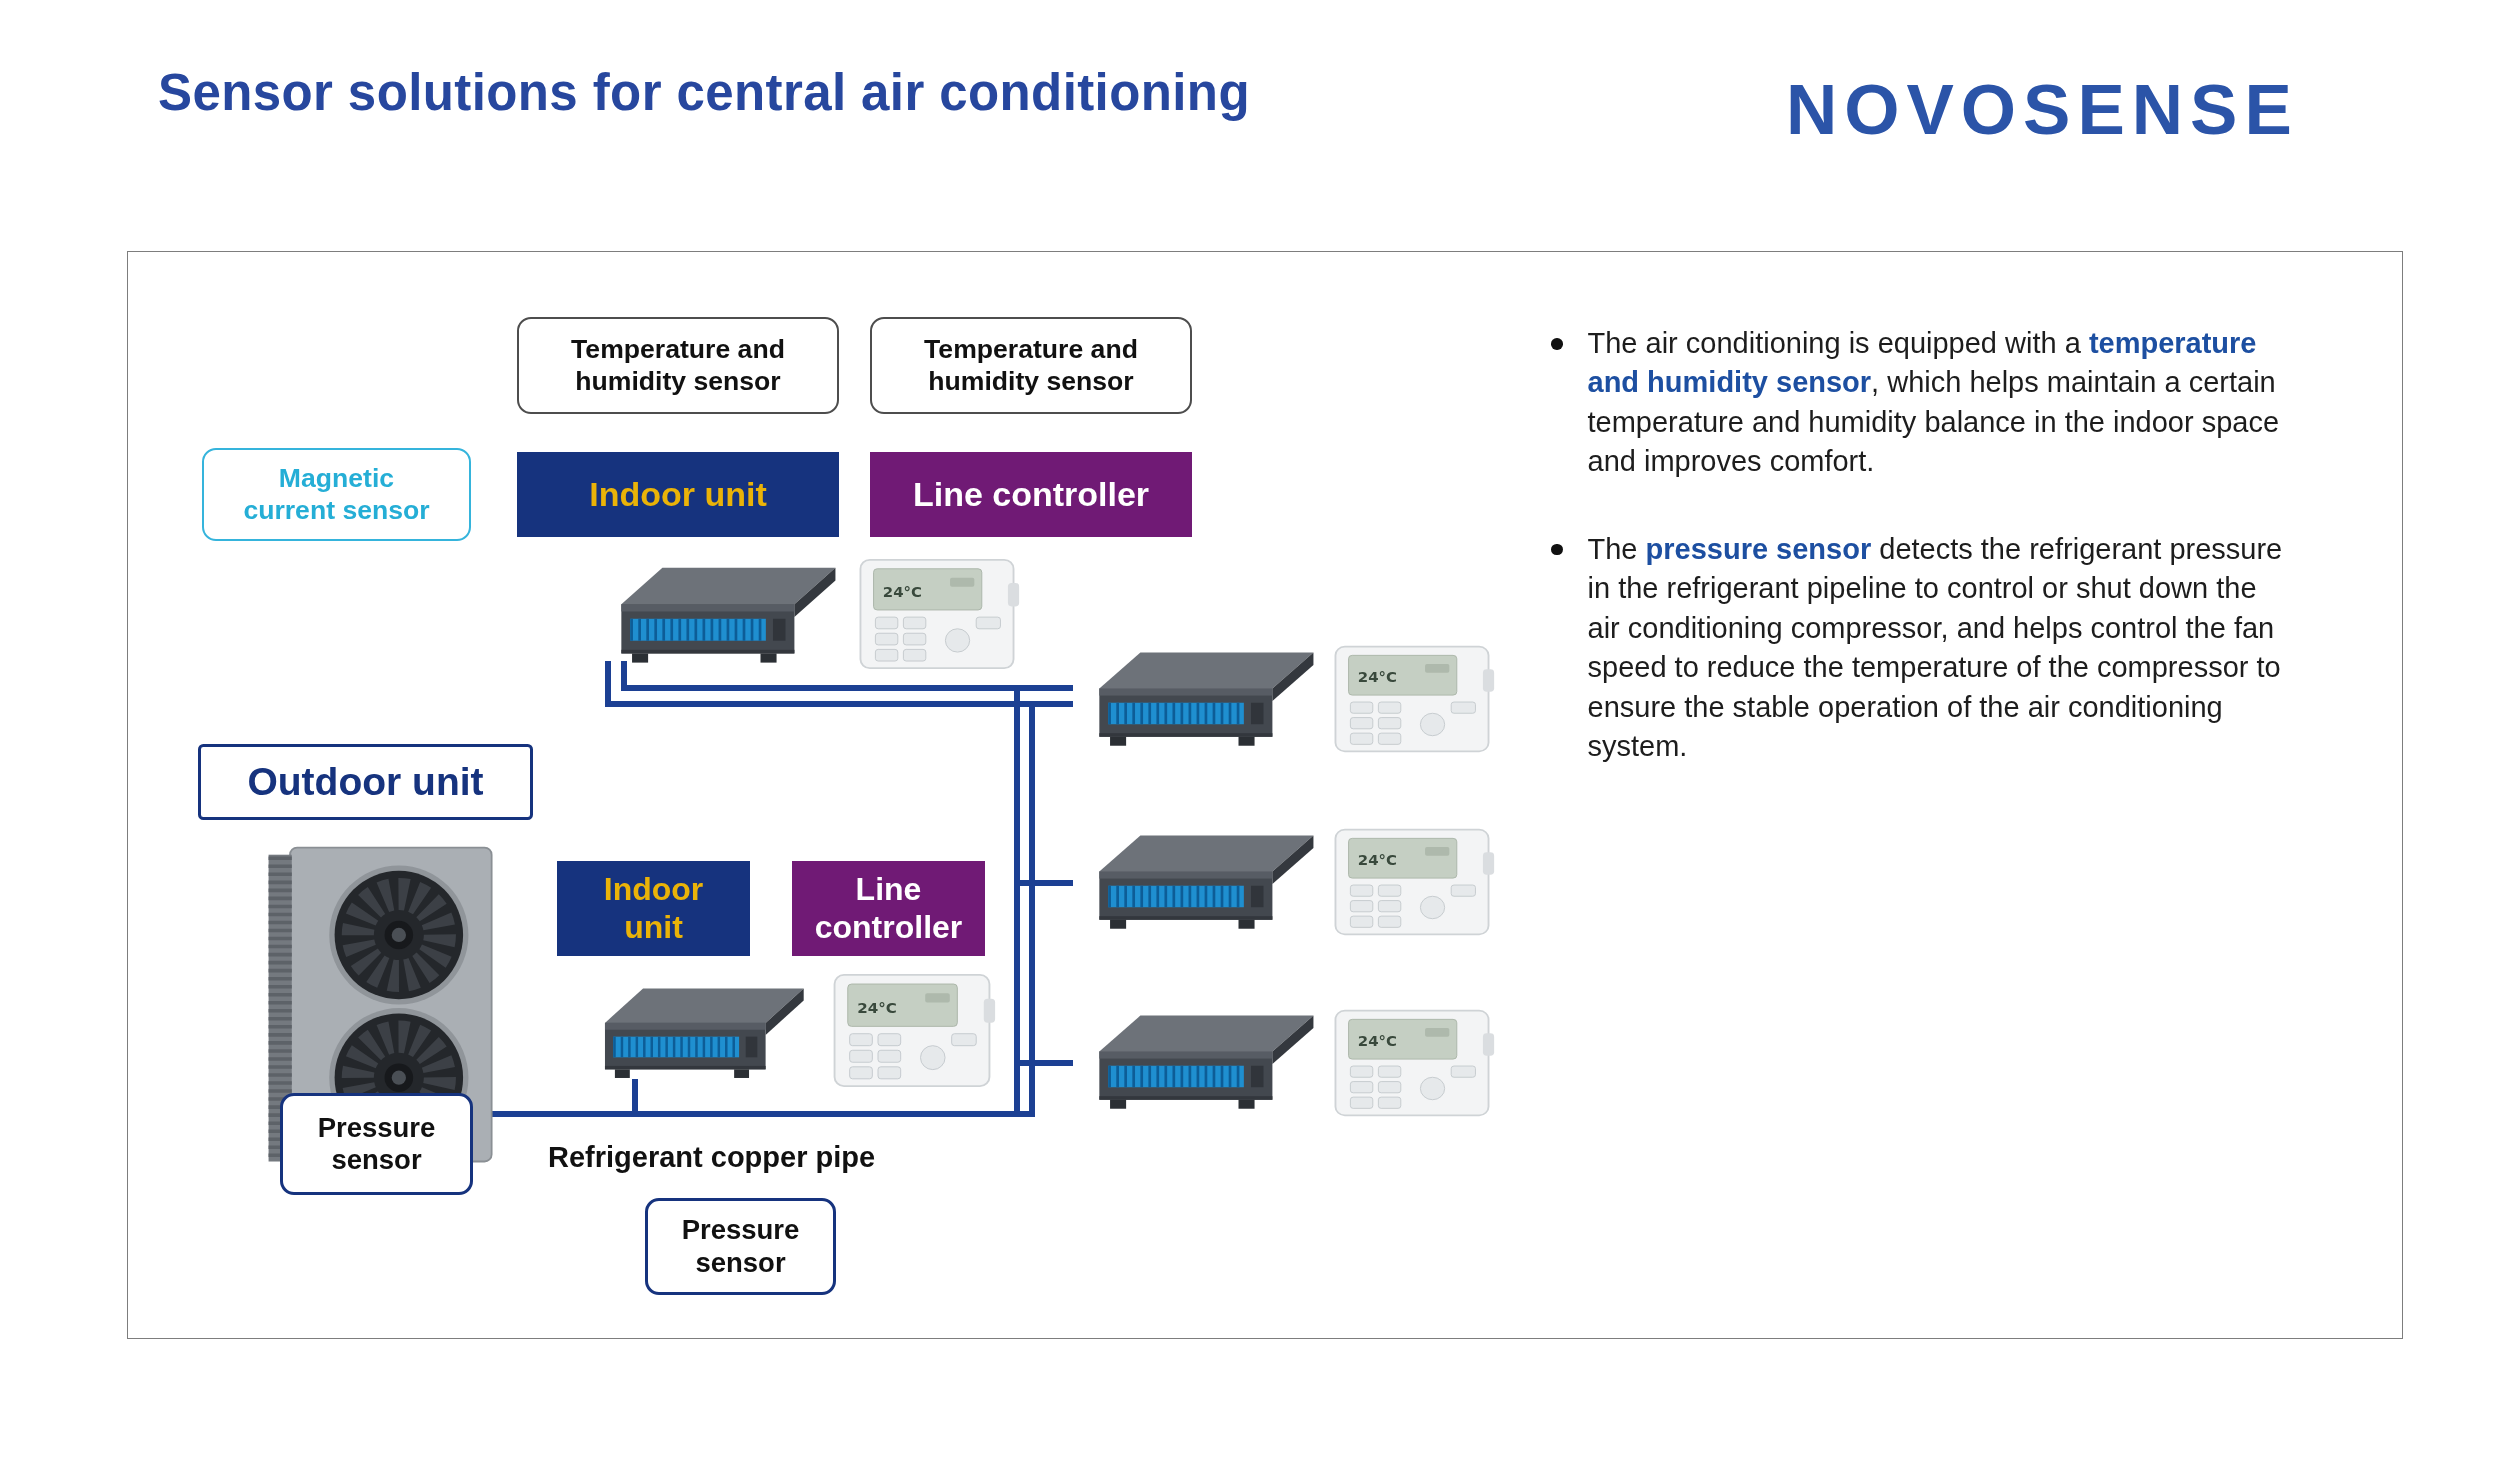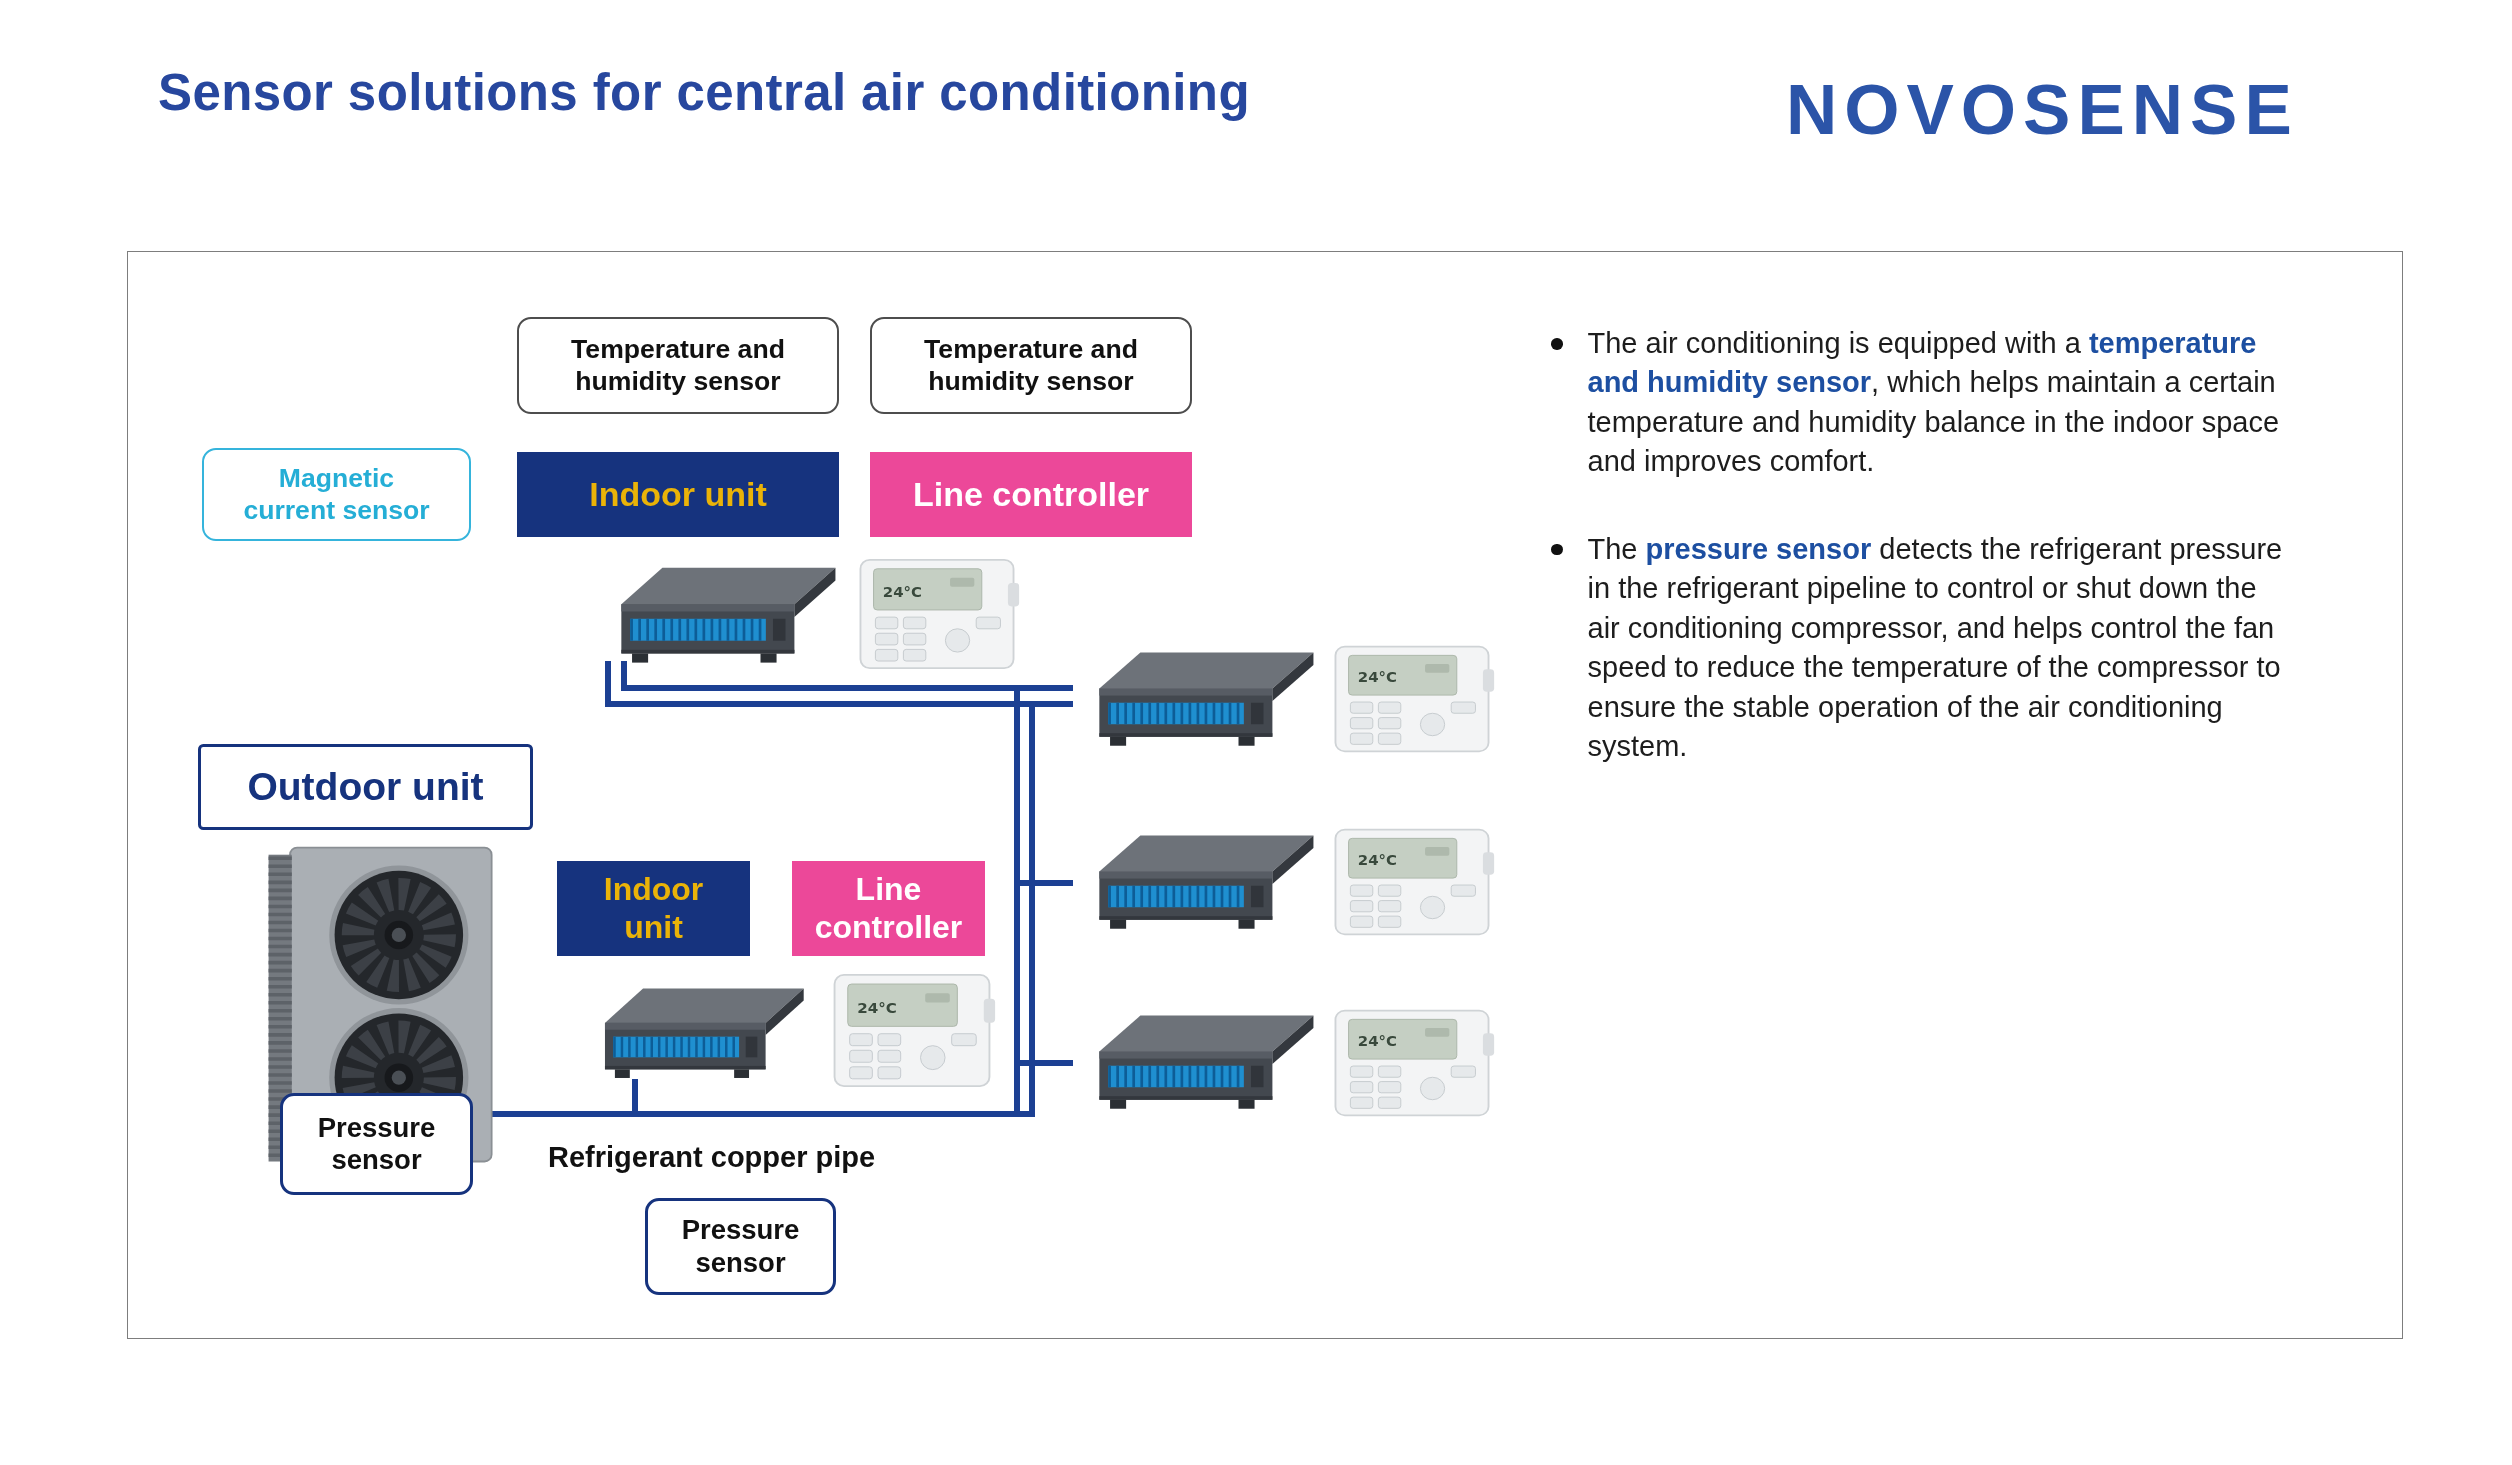--- a/index.html
+++ b/index.html
@@ -33,21 +33,21 @@
     font-size:26.6px;font-weight:bold;color:#111111;padding:0 17.7px;
   }
   .sensor-cyan{
     border:2.7px solid #35b4dc;border-radius:14px;background:#ffffff;
     font-size:26.6px;font-weight:bold;color:#25aed6;padding:0 26.6px;
   }
   .bar-navy{
     background:#16337e;color:#eab308;font-weight:bold;
   }
   .bar-cyan{
-    background:#ec4899;color:#ffffff;font-weight:bold;
+    background:#701a75;color:#ffffff;font-weight:bold;
   }
   .outline-navy{
     border:3.5px solid #16337e;border-radius:5.3px;background:#ffffff;
     color:#16337e;font-weight:bold;
   }
   .sensor-navy{
     border:3.5px solid #16337e;border-radius:14px;background:#ffffff;
     font-size:27.5px;font-weight:bold;color:#111111;padding:0 21px;
   }
   .pipe{position:absolute;background:#1c4093;z-index:1;}
@@ -282,21 +282,21 @@
 </div>
 <div class="abs lbl sensor-cyan" style="left:202px;top:448px;width:269px;height:93px;">
   <span>Magnetic current sensor</span>
 </div>
 <div class="abs lbl bar-navy" style="left:517px;top:452px;width:322px;height:85px;font-size:34px;">
   <span>Indoor unit</span>
 </div>
 <div class="abs lbl bar-cyan" style="left:870px;top:452px;width:322px;height:85px;font-size:34px;">
   <span>Line controller</span>
 </div>
-<div class="abs lbl outline-navy" style="left:198px;top:744px;width:335px;height:86px;font-size:39px;">
+<div class="abs lbl outline-navy" style="left:198px;top:744px;width:335px;height:76px;font-size:39px;">
   <span>Outdoor unit</span>
 </div>
 <div class="abs lbl bar-navy" style="left:557px;top:861px;width:193px;height:95px;font-size:32px;padding:0 21px;">
   <span>Indoor unit</span>
 </div>
 <div class="abs lbl bar-cyan" style="left:792px;top:861px;width:193px;height:95px;font-size:32px;padding:0 21px;">
   <span>Line controller</span>
 </div>
 <div class="abs lbl sensor-navy" style="left:280px;top:1093px;width:193px;height:102px;">
   <span>Pressure sensor</span>

